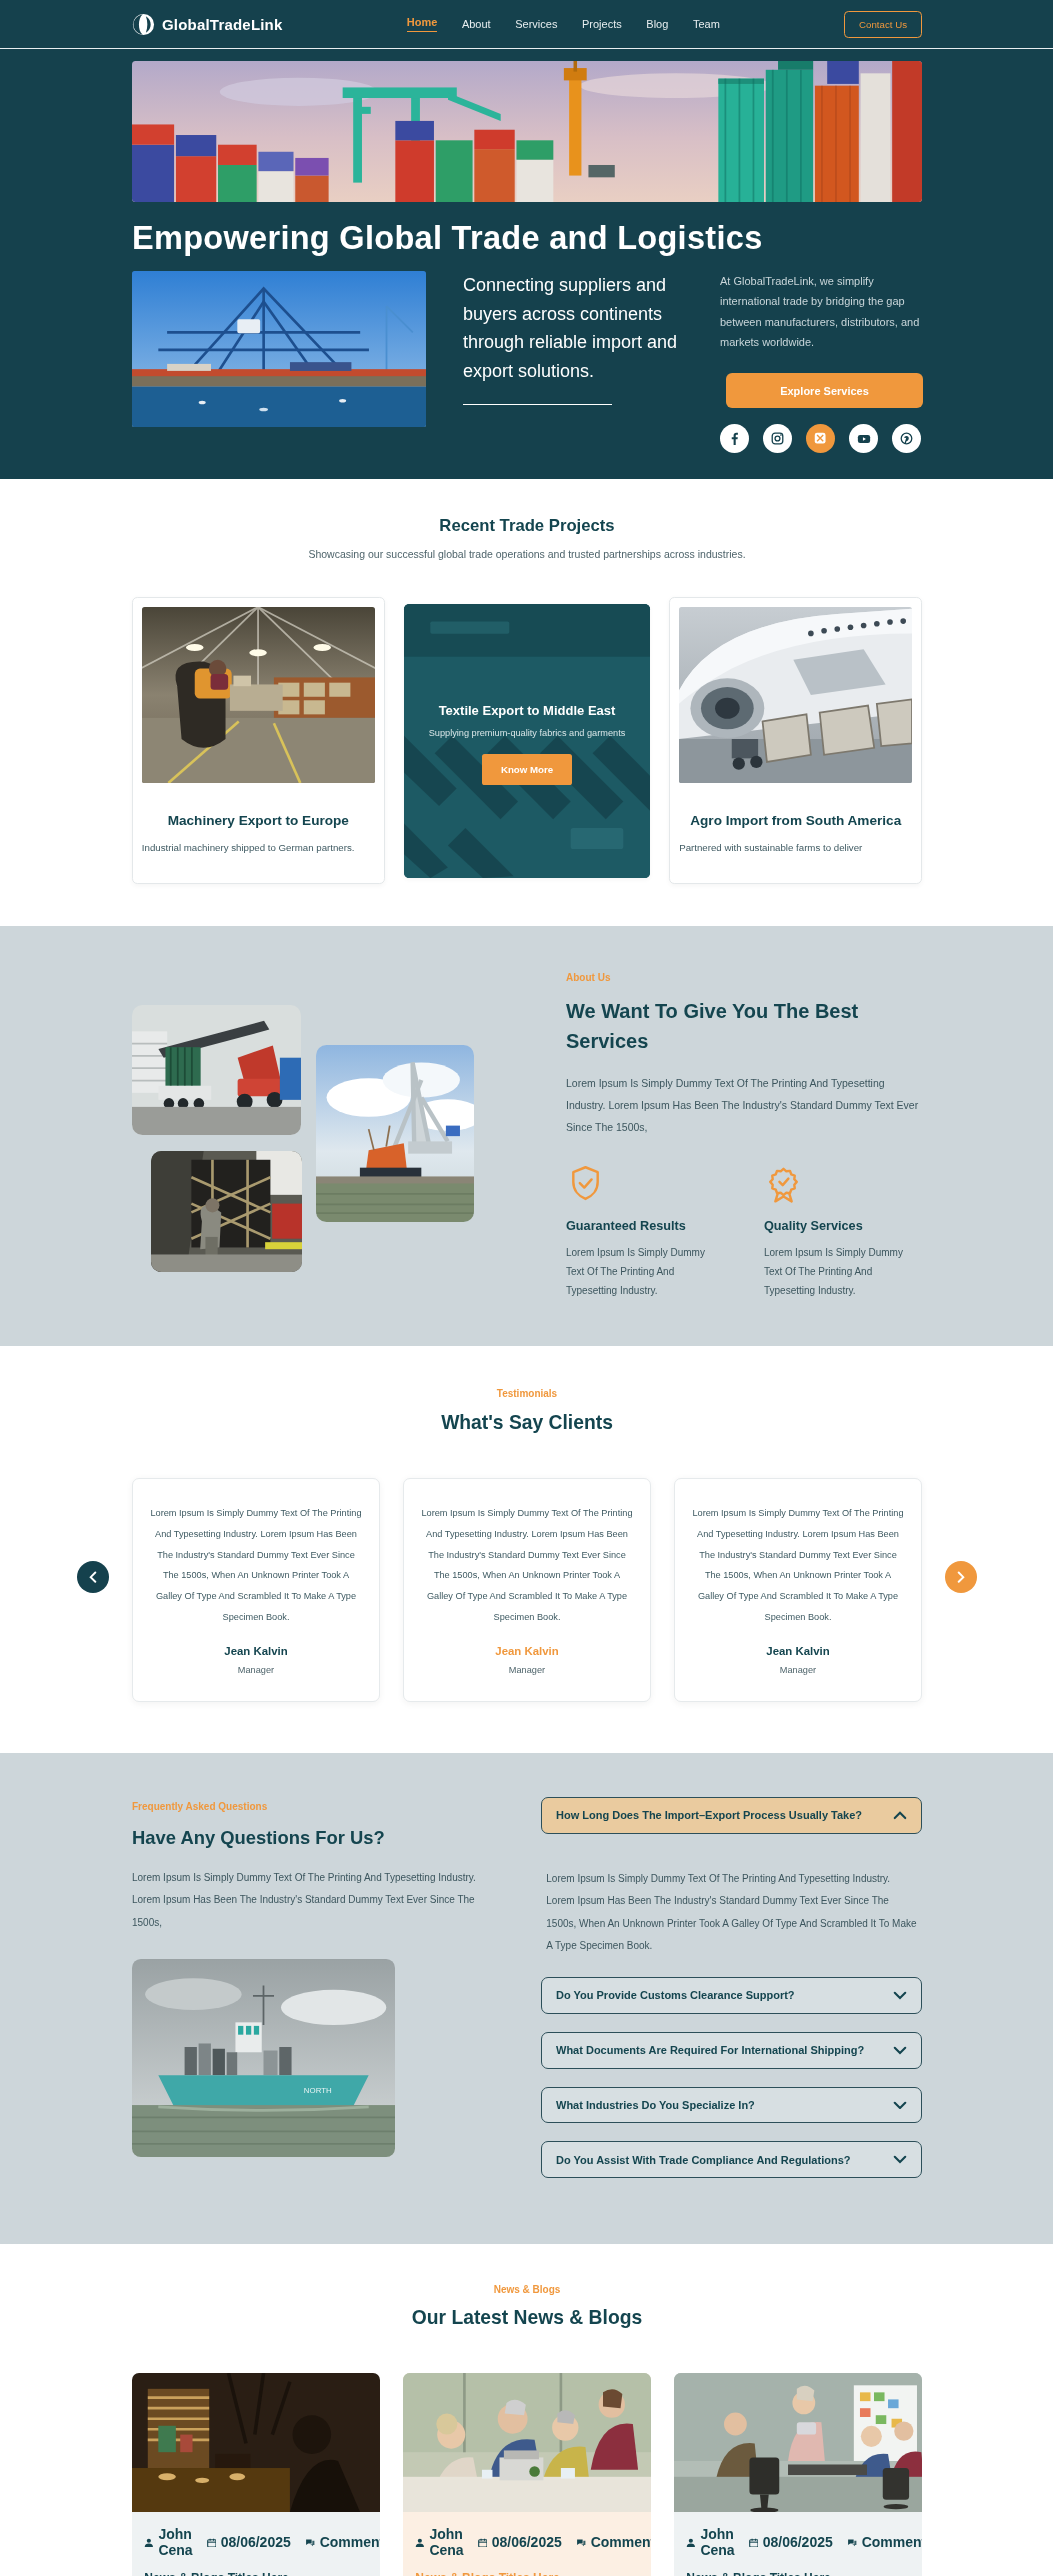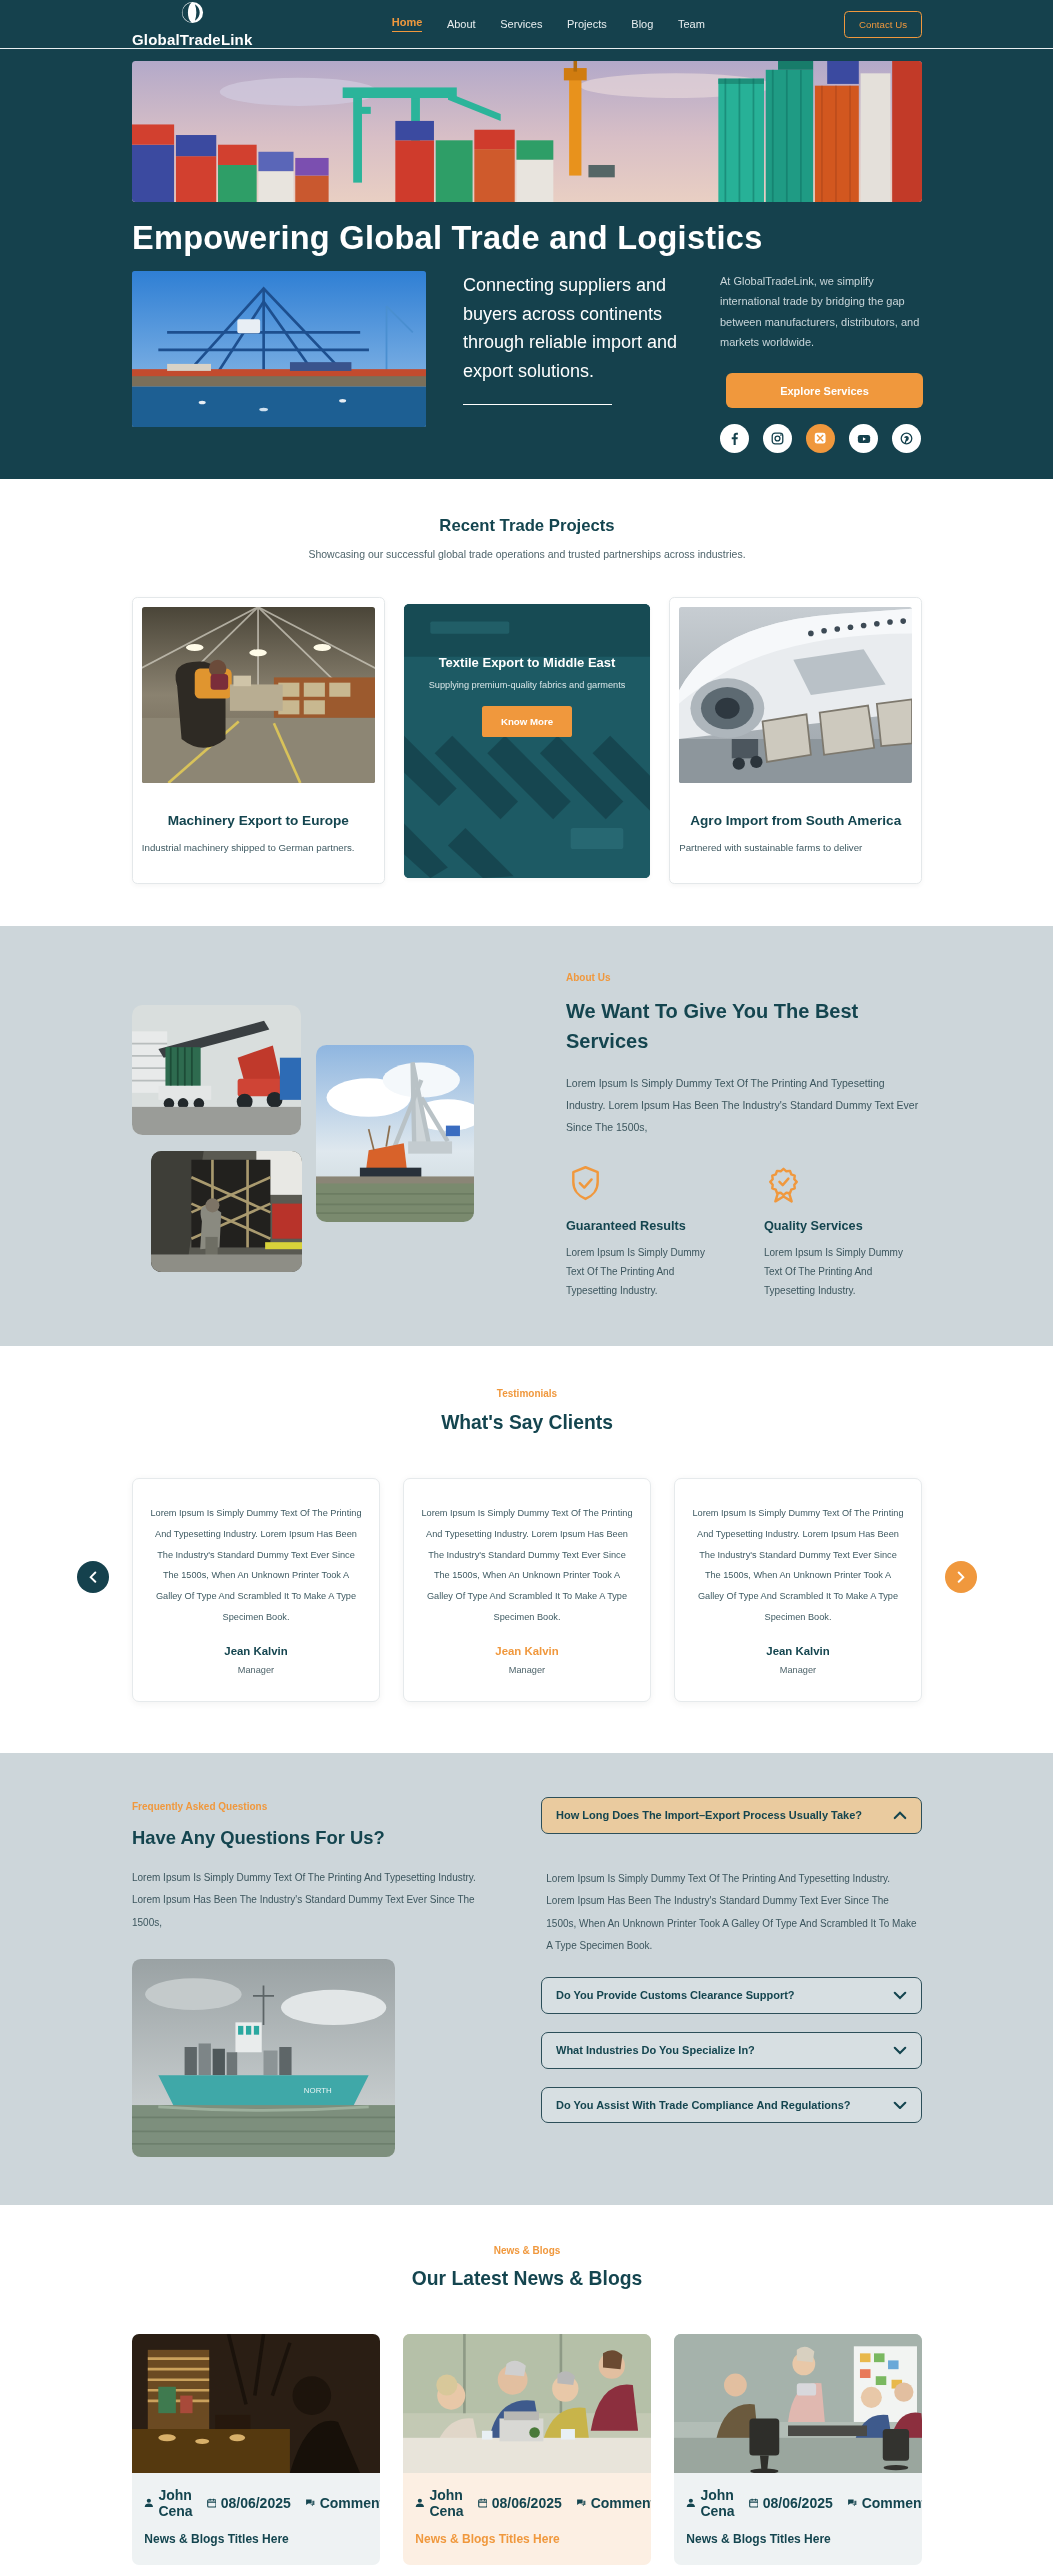--- a/index.html
+++ b/index.html
@@ -2,21 +2,21 @@
 <html style="font-size:14px"><head>
 <meta charset="utf-8">
 <style>
   * { box-sizing: border-box; margin: 0; padding: 0; }
   html,body { width:1054px; background:#fff; font-family:"Liberation Sans", sans-serif; }
   .container { width:790px; margin:0 auto; position:relative; }
 
   
   .site-header { background:#15414D; height:49px; border-bottom:0.9px solid #e8eef0; }
   .site-header .container { height:100%; display:flex; align-items:center; justify-content:space-between; }
-  .logo-row { display:flex; align-items:center; gap:7px;flex-direction:column; }
+  .logo-row { display:flex; align-items:center; gap:7px; }
   .logo-text { color:#fff; font-size:15px; font-weight:bold; letter-spacing:0.2px; }
   .main-nav { display:flex; gap:24.6px; align-items:center; }
   .main-nav a { color:#e8eef0; font-size:11px; text-decoration:none; }
   .main-nav a.active { color:#F0983D; font-weight:bold; border-bottom:1.3px solid #F0983D; padding-bottom:3.5px; }
   .btn-outline { border:1.3px solid #F0983D; color:#F0983D; font-size:9.7px; font-weight:normal; padding:7px 14px; border-radius:4.4px; background:transparent; cursor:pointer; }
 
   
   .hero { background:#15414D; padding:12.3px 0 26px; }
   .hero-banner { width:790px; height:141px; border-radius:3.5px; overflow:hidden; display:block; }
   .hero h1 { color:#fff; font-size:32.5px; font-weight:600; letter-spacing:0.3px; margin:17.6px 0 14px; }
@@ -41,21 +41,21 @@
   .projects .sec-title { font-size:16.7px; }
   .projects-sub { text-align:center; color:#4e646b; font-size:10.5px; margin-top:12.3px; }
   .projects-grid { display:grid; grid-template-columns:1fr 1fr 1fr; gap:19.3px; margin-top:37px; align-items:center; }
   .proj-card { background:#fff; border:0.9px solid #e4e8ea; border-radius:5.3px; padding:8.8px 8.8px 17.6px; box-shadow:0 1.8px 5.3px rgba(0,0,0,.04); }
   .proj-card .proj-img { width:100%; height:176px; border-radius:2.6px; overflow:hidden; display:block; }
   .proj-title { color:#14454F; font-size:13.6px; font-weight:bold; text-align:center; margin-top:30px; }
   .proj-desc { color:#3f5a62; font-size:9.7px; text-align:left; margin-top:14px; margin-bottom:12.3px; }
   .proj-card.feature { position:relative; padding:0; border:none; height:274px; border-radius:5.3px; overflow:hidden; background:#1D5A64; }
   .feature-bg { position:absolute; inset:0; }
   .feature-content { position:relative; text-align:center; padding-top:51px; }
-  .feature-title { color:#fff; font-size:13px; font-weight:bold; }
+  .feature-title { color:#fff; font-size:13px; font-weight:bold;margin-top:48px; }
   .feature-desc { color:#d9e6e8; font-size:9.2px; margin-top:10.5px; }
   .btn-small { background:#F0983D; color:#fff; border:none; font-size:9.7px; font-weight:bold; padding:9.7px 19.3px; border-radius:2.6px; margin-top:16px; cursor:pointer; }
 
   
   .about { background:#CDD6DA; padding:42px 0 46px; }
   .about-grid { display:grid; grid-template-columns:386px 1fr; gap:48px; }
   .collage { position:relative; height:307px; }
   .collage .ph { position:absolute; border-radius:10.5px; overflow:hidden; }
   .ph-a { left:0; top:37px; width:169px; height:130px; }
   .ph-b { left:184px; top:77px; width:158px; height:177px; }
@@ -647,20 +647,30 @@
             <span class="acc-q">Do You Provide Customs Clearance Support?</span>
             <span class="chev">
                 <svg width="14" height="8.8" viewBox="0 0 16 10" fill="none" stroke="#14454F" stroke-width="2.4" stroke-linecap="round">
                   <path d="M2 2l6 6 6-6"></path>
                 </svg>
               </span>
           </div>
         </div>
         <div class="acc-item">
           <div class="acc-head">
+            <span class="acc-q">What Documents Are Required For International Shipping?</span>
+            <span class="chev">
+                <svg width="14" height="8.8" viewBox="0 0 16 10" fill="none" stroke="#14454F" stroke-width="2.4" stroke-linecap="round">
+                  <path d="M2 2l6 6 6-6"></path>
+                </svg>
+              </span>
+          </div>
+        </div>
+        <div class="acc-item">
+          <div class="acc-head">
             <span class="acc-q">What Industries Do You Specialize In?</span>
             <span class="chev">
                 <svg width="14" height="8.8" viewBox="0 0 16 10" fill="none" stroke="#14454F" stroke-width="2.4" stroke-linecap="round">
                   <path d="M2 2l6 6 6-6"></path>
                 </svg>
               </span>
           </div>
         </div>
         <div class="acc-item">
           <div class="acc-head">

